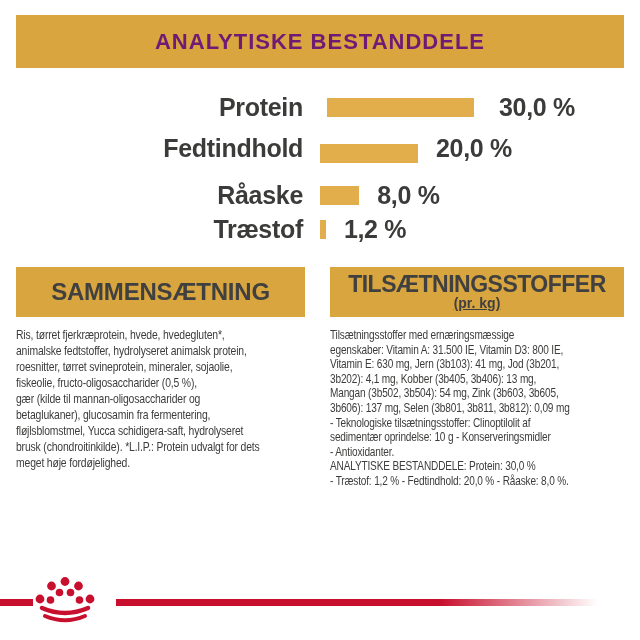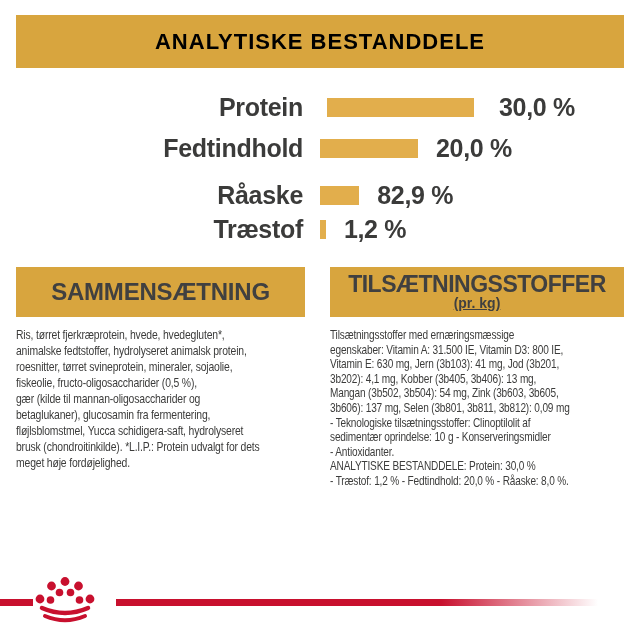--- a/index.html
+++ b/index.html
@@ -6,27 +6,27 @@
   .canvas{
     position:relative;width:640px;height:640px;background:#ffffff;overflow:hidden;
     font-family:"Liberation Sans",sans-serif;color:#3b3b3a;
   }
   
   .top-banner{
     position:absolute;left:16px;top:15px;width:608px;height:53px;
     background:#d8a53e;display:flex;align-items:center;justify-content:center;
   }
   .top-banner span{
-    color:#000000;font-weight:bold;font-size:22px;letter-spacing:1px;
+    color:#701a75;font-weight:bold;font-size:22px;letter-spacing:1px;
   }
   
   .chart{position:absolute;left:0;top:0;width:640px;height:260px;}
   .chart-row{position:absolute;left:0;width:640px;height:30px;display:flex;align-items:center;}
   .chart-row.r0{top:92px;gap:7px;}
-  .chart-row.r1{top:133px;}
+  .chart-row.r1{top:133px;align-items:flex-end;}
   .chart-row.r2{top:180px;}
   .chart-row.r3{top:214px;}
   .chart-label{
     width:303px;text-align:right;font-weight:bold;font-size:25px;color:#3b3b3a;
     letter-spacing:-0.3px;flex:0 0 auto;
   }
   .bar{
     height:19px;background:#e2ae4c;margin-left:17px;flex:0 0 auto;
   }
   .chart-value{
@@ -77,21 +77,21 @@
       <span class="chart-value">30,0 %</span>
     </div>
     <div class="chart-row r1">
       <span class="chart-label">Fedtindhold</span>
       <div class="bar" style="width: 98px;"></div>
       <span class="chart-value">20,0 %</span>
     </div>
     <div class="chart-row r2">
       <span class="chart-label">Råaske</span>
       <div class="bar" style="width: 39.2px;"></div>
-      <span class="chart-value">82,9 %</span>
+      <span class="chart-value">8,0 %</span>
     </div>
     <div class="chart-row r3">
       <span class="chart-label">Træstof</span>
       <div class="bar" style="width: 5.88px;"></div>
       <span class="chart-value">1,2 %</span>
     </div>
   </div>
 
   <div class="section-banner left">
     <span class="title">SAMMENSÆTNING</span>

